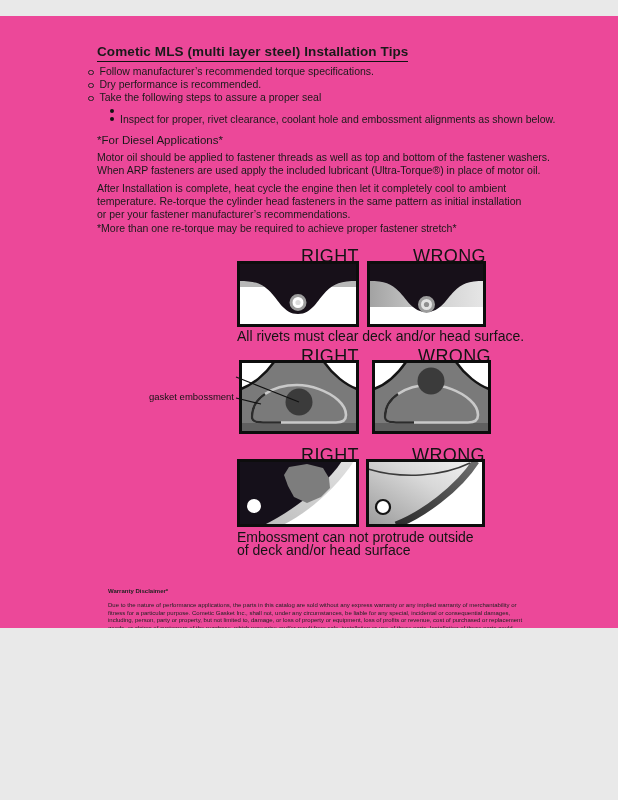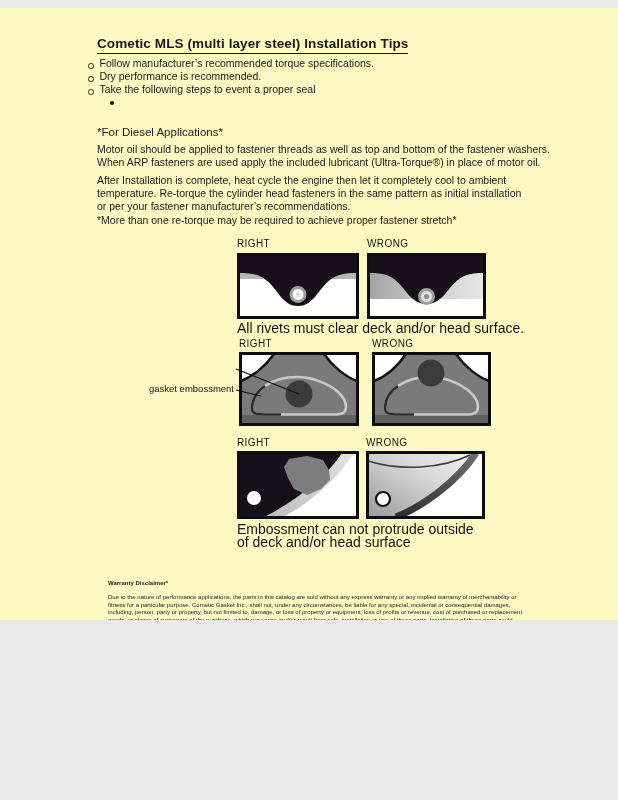--- a/index.html
+++ b/index.html
@@ -1,34 +1,34 @@
 <!DOCTYPE html>
 <html><head>
 <meta charset="utf-8">
 <style>
   html,body{margin:0;padding:0;background:#e9e9e9;}
   .page{
-    position:relative;width:618px;height:612px;background:#fef9c3;
+    position:relative;width:618px;height:612px;background:#ec4899;
     font-family:"Liberation Sans", sans-serif;color:#1a1a1a;overflow:hidden;
-    margin:8px auto;
+    margin:16px auto;
   }
   .abs{position:absolute;}
   .title{
     font-size:13.5px;font-weight:bold;letter-spacing:0.1px;
     border-bottom:1.8px solid #111;padding-bottom:2px;display:inline-block;
   }
   .bullets{font-size:10.5px;line-height:13px;}
-  .b-row{display:flex;align-items:center;}
+  .b-row{display:flex;align-items:flex-start;}
   .b-row.lvl2{padding-left:22px;}
   .marker{flex:0 0 auto;width:4px;height:4px;border-radius:50%;margin:4.5px 6px 0 0;}
   .marker.open{border:1px solid #222;background:transparent;width:3.5px;height:3.5px;}
   .marker.filled{background:#111;}
   .h2{font-size:11.5px;font-weight:normal;}
   .para{font-size:10.5px;line-height:13px;white-space:pre-line;}
-  .dlabel{font-size:10px;letter-spacing:0.4px;text-align:left;color:#141414;}
+  .dlabel{font-size:18px;letter-spacing:0.4px;text-align:right;color:#141414;}
   .caption{font-size:14px;line-height:13px;color:#141414;}
   .ann{font-size:9.5px;line-height:11px;text-align:right;white-space:pre-line;color:#141414;}
   .legal{font-size:6px;line-height:7.4px;color:#222;}
   .legal .lp{margin:0 0 7px 0;white-space:pre-line;}
   .legal .lh{font-weight:bold;margin:0 0 7px 0;}
   .pagenum{font-size:10px;letter-spacing:0.3px;color:#1a1a1a;text-decoration:underline;}
   svg{display:block;}
 </style>
 </head>
 <body>
@@ -43,24 +43,28 @@
     <div class="b-row">
       <span class="marker open"></span>
       <span>Follow manufacturer’s recommended torque specifications.</span>
     </div>
     <div class="b-row">
       <span class="marker open"></span>
       <span>Dry performance is recommended.</span>
     </div>
     <div class="b-row">
       <span class="marker open"></span>
-      <span>Take the following steps to event a proper seal</span>
+      <span>Take the following steps to assure a proper seal</span>
     </div>
     <div class="b-row lvl2">
       <span class="marker filled"></span>
+    </div>
+    <div class="b-row lvl2">
+      <span class="marker filled"></span>
+      <span>Inspect for proper, rivet clearance, coolant hole and embossment alignments as shown below.</span>
     </div>
   </div>
 
   <div class="abs h2" style="left:97px;top:118px;">*For Diesel Applications*</div>
   <div class="abs para" style="left:97px;top:135px;width:460px;">Motor oil should be applied to fastener threads as well as top and bottom of the fastener washers.
 When ARP fasteners are used apply the included lubricant (Ultra-Torque®) in place of motor oil.</div>
   <div class="abs para" style="left:97px;top:166px;width:460px;">After Installation is complete, heat cycle the engine then let it completely cool to ambient
 temperature. Re-torque the cylinder head fasteners in the same pattern as initial installation
 or per your fastener manufacturer’s recommendations.</div>
   <div class="abs para" style="left:97px;top:206px;width:460px;">*More than one re-torque may be required to achieve proper fastener stretch*</div>

